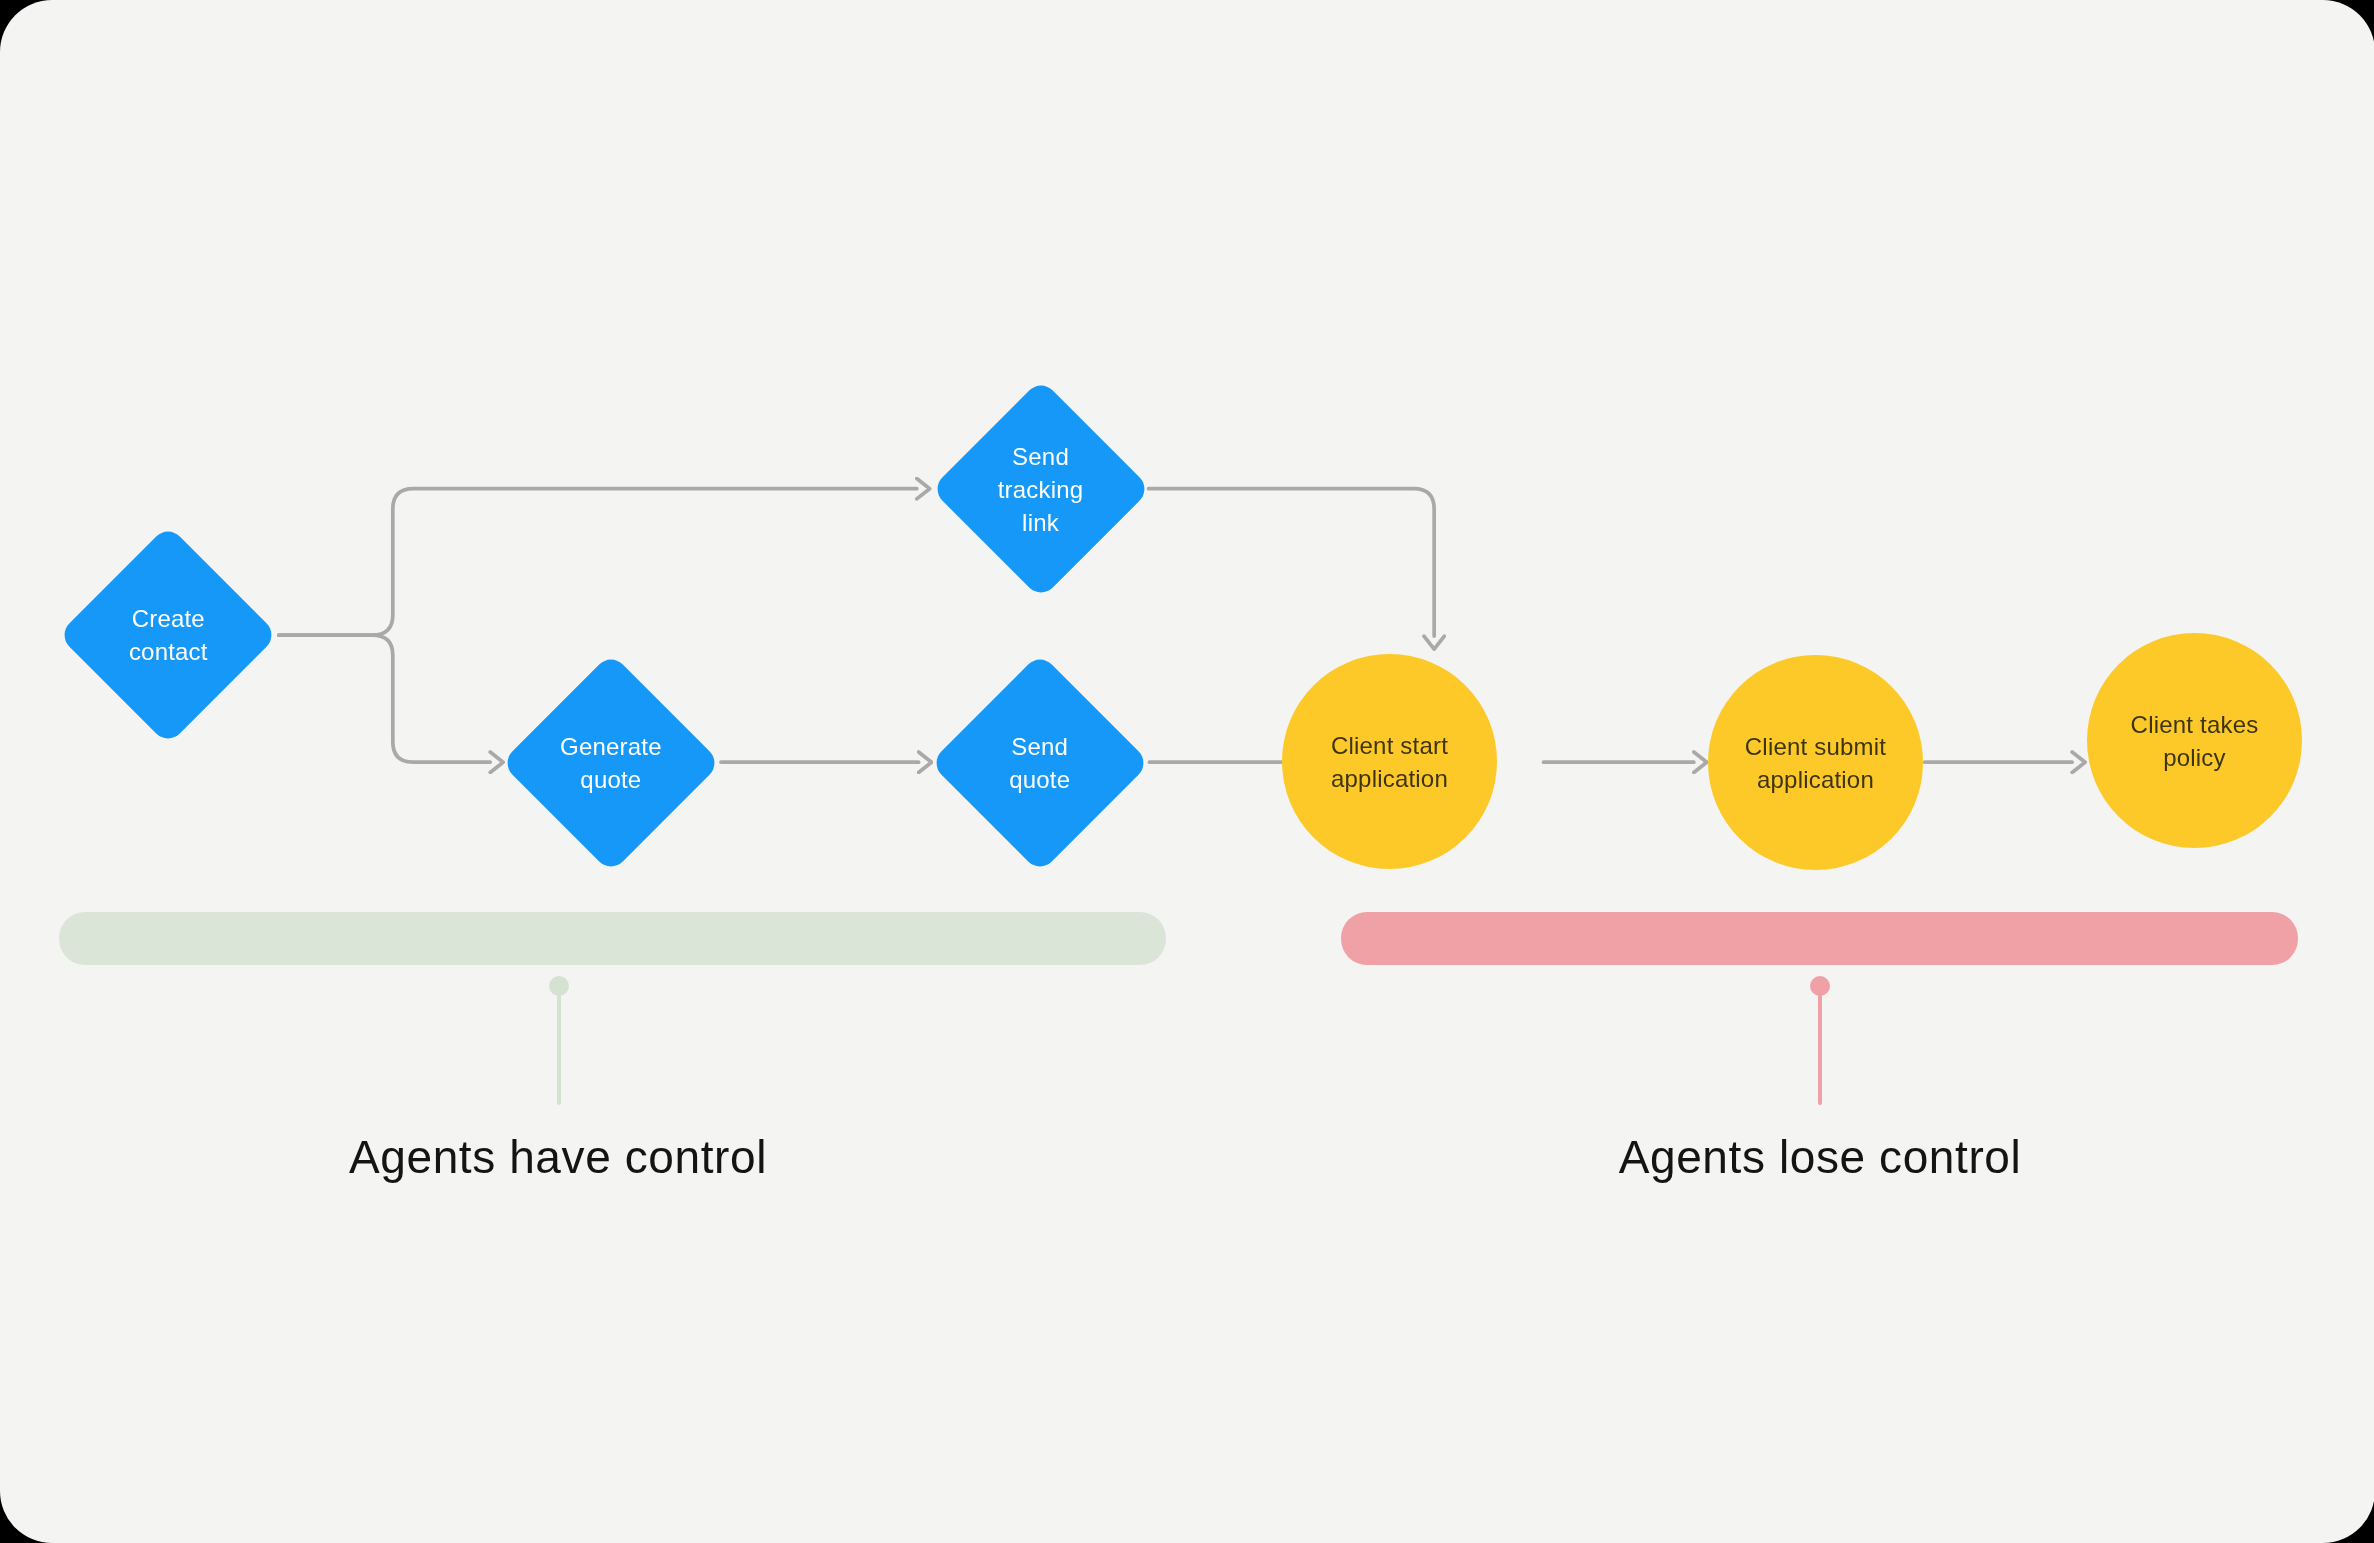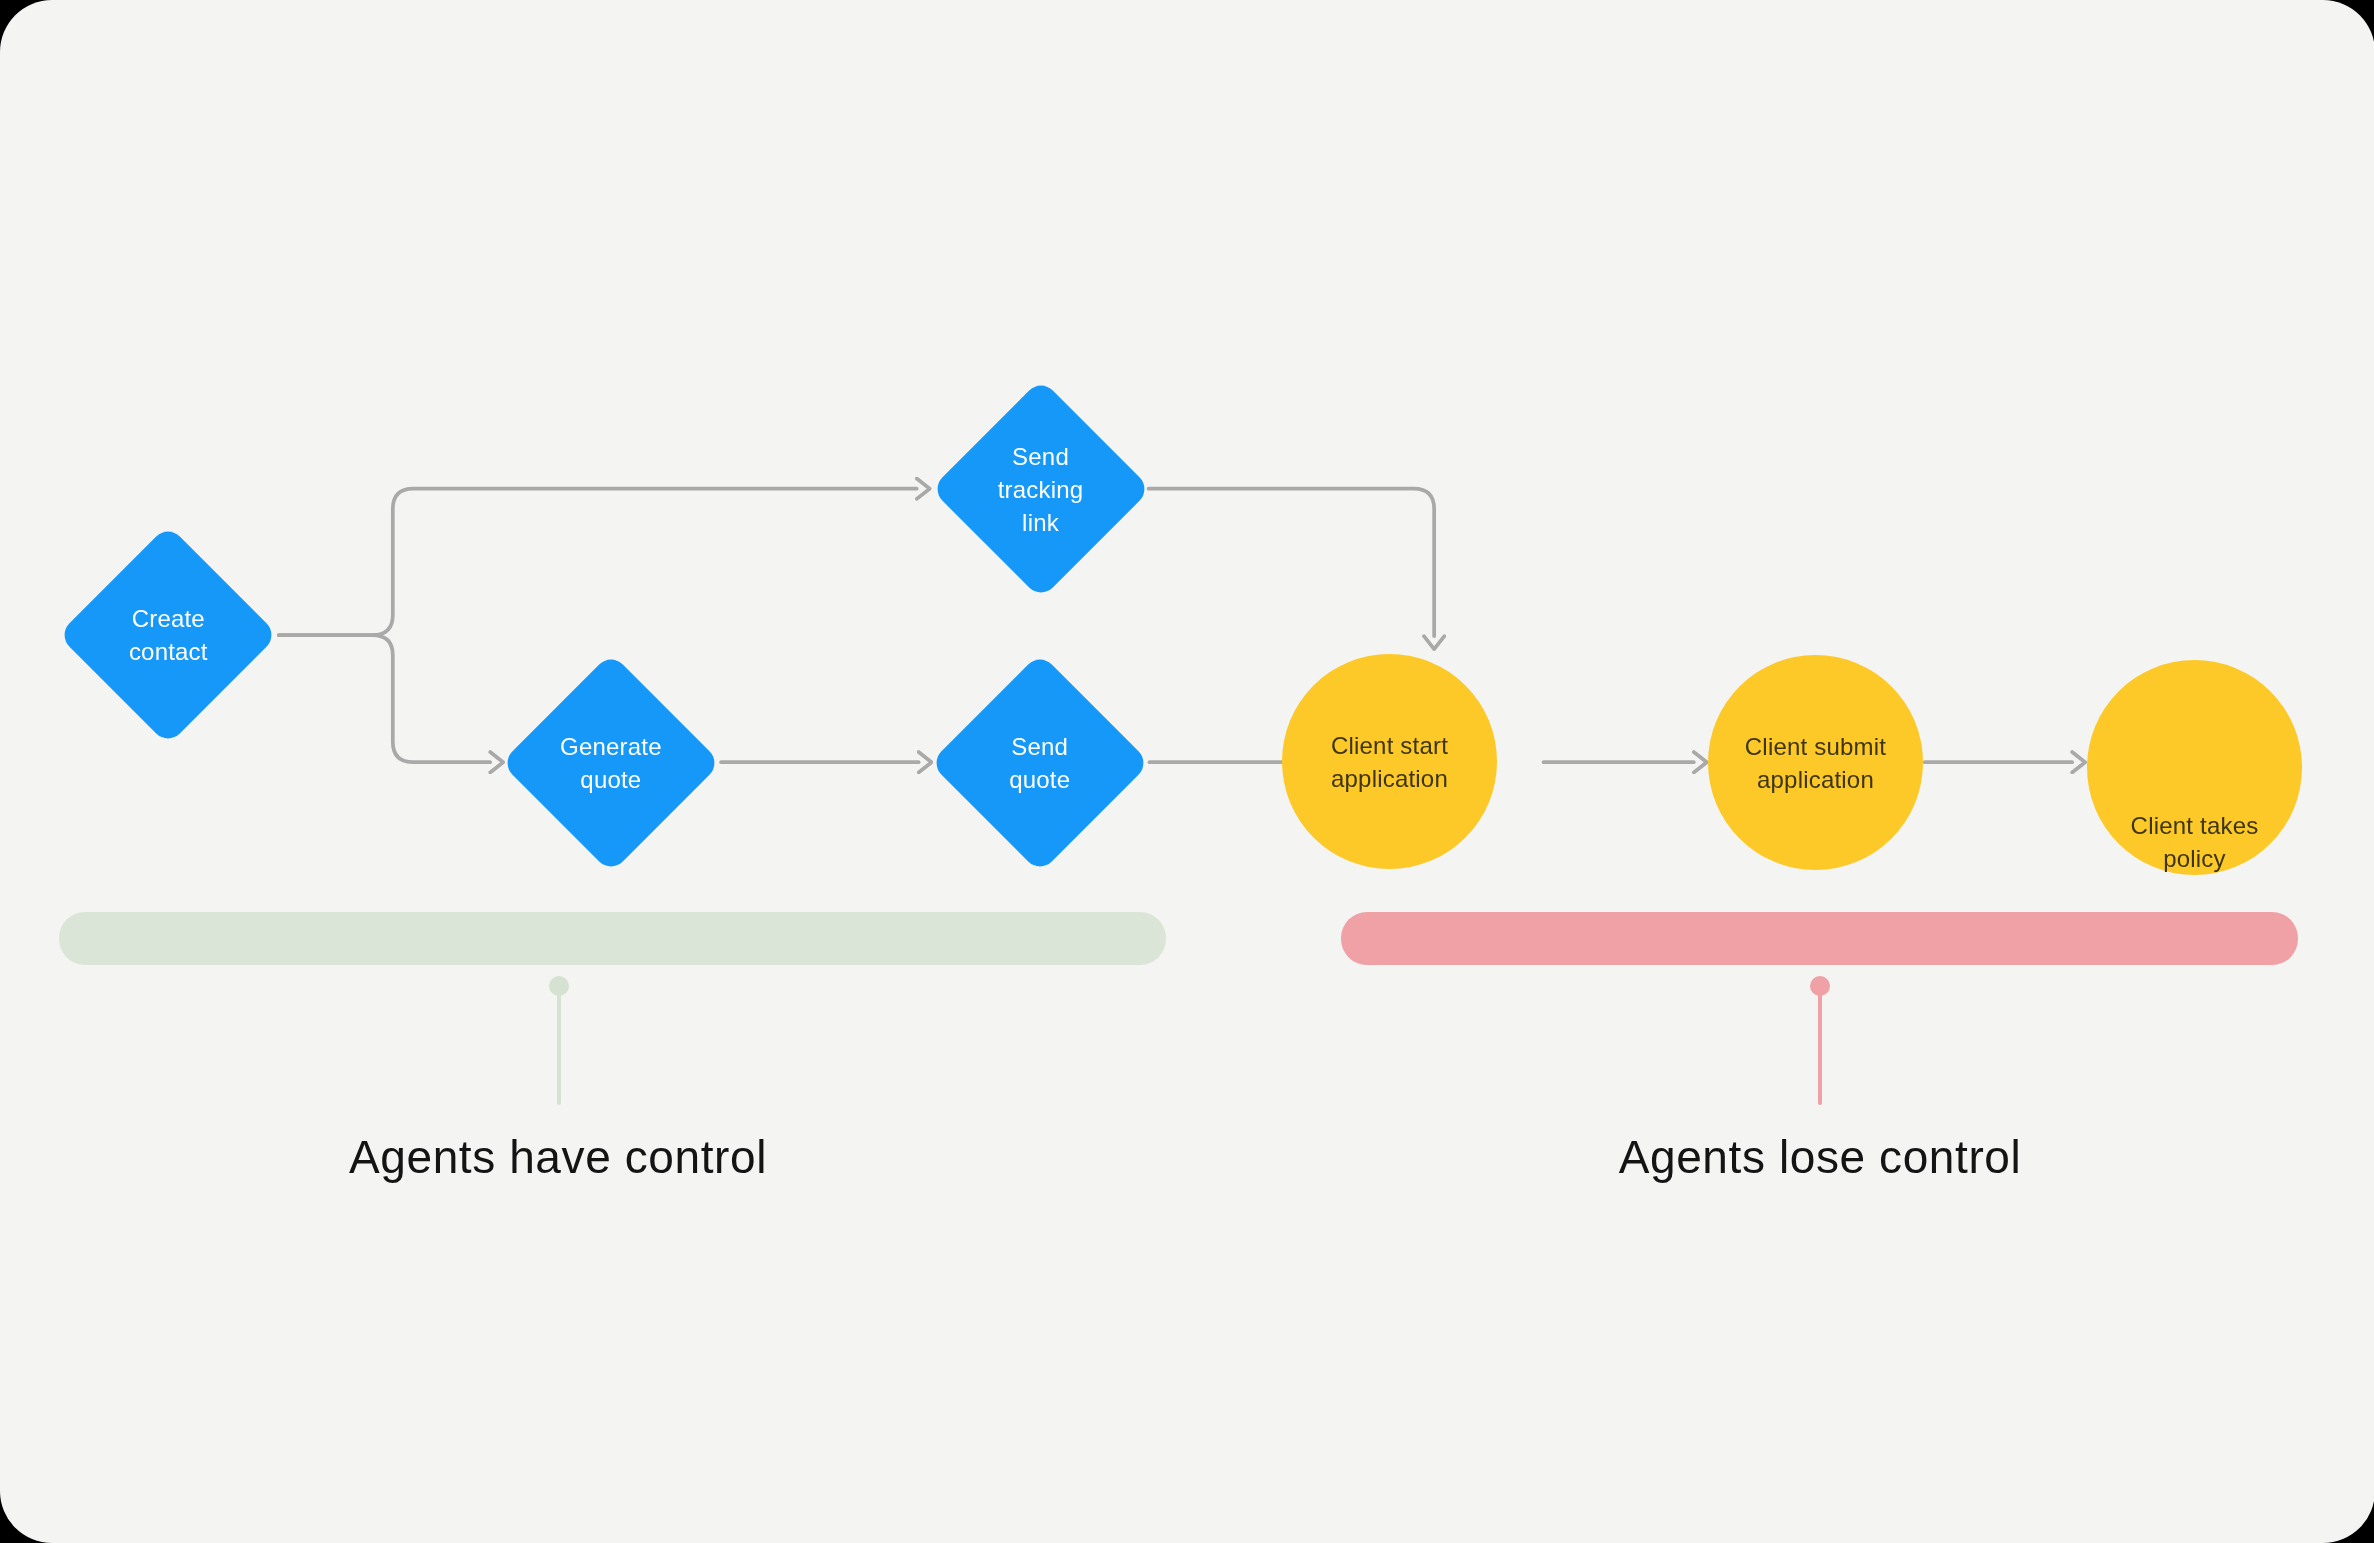--- a/index.html
+++ b/index.html
@@ -64,21 +64,21 @@
   .circle .label {
     color: #3e3510;
   }
   
   #n-create-contact   { left:  90px; top: 557px; }
   #n-send-tracking    { left: 963px; top: 411px; }
   #n-generate-quote   { left: 533px; top: 685px; }
   #n-send-quote       { left: 962px; top: 685px; }
   #n-client-start     { left: 1282px; top: 654px; }
   #n-client-submit    { left: 1708px; top: 655px; text-align: center; }
-  #n-client-takes     { left: 2087px; top: 660px; align-items: flex-end; }
+  #n-client-takes     { left: 2087px; top: 633px; }
 
   .zone-bar {
     position: absolute;
     top: 912px;
     height: 53px;
     border-radius: 26px;
   }
   #zone-bar-green { left: 59px;  width: 1107px; background: #dbe5d7; }
   #zone-bar-pink  { left: 1341px; width: 957px; background: #f0a1a5; }
 

